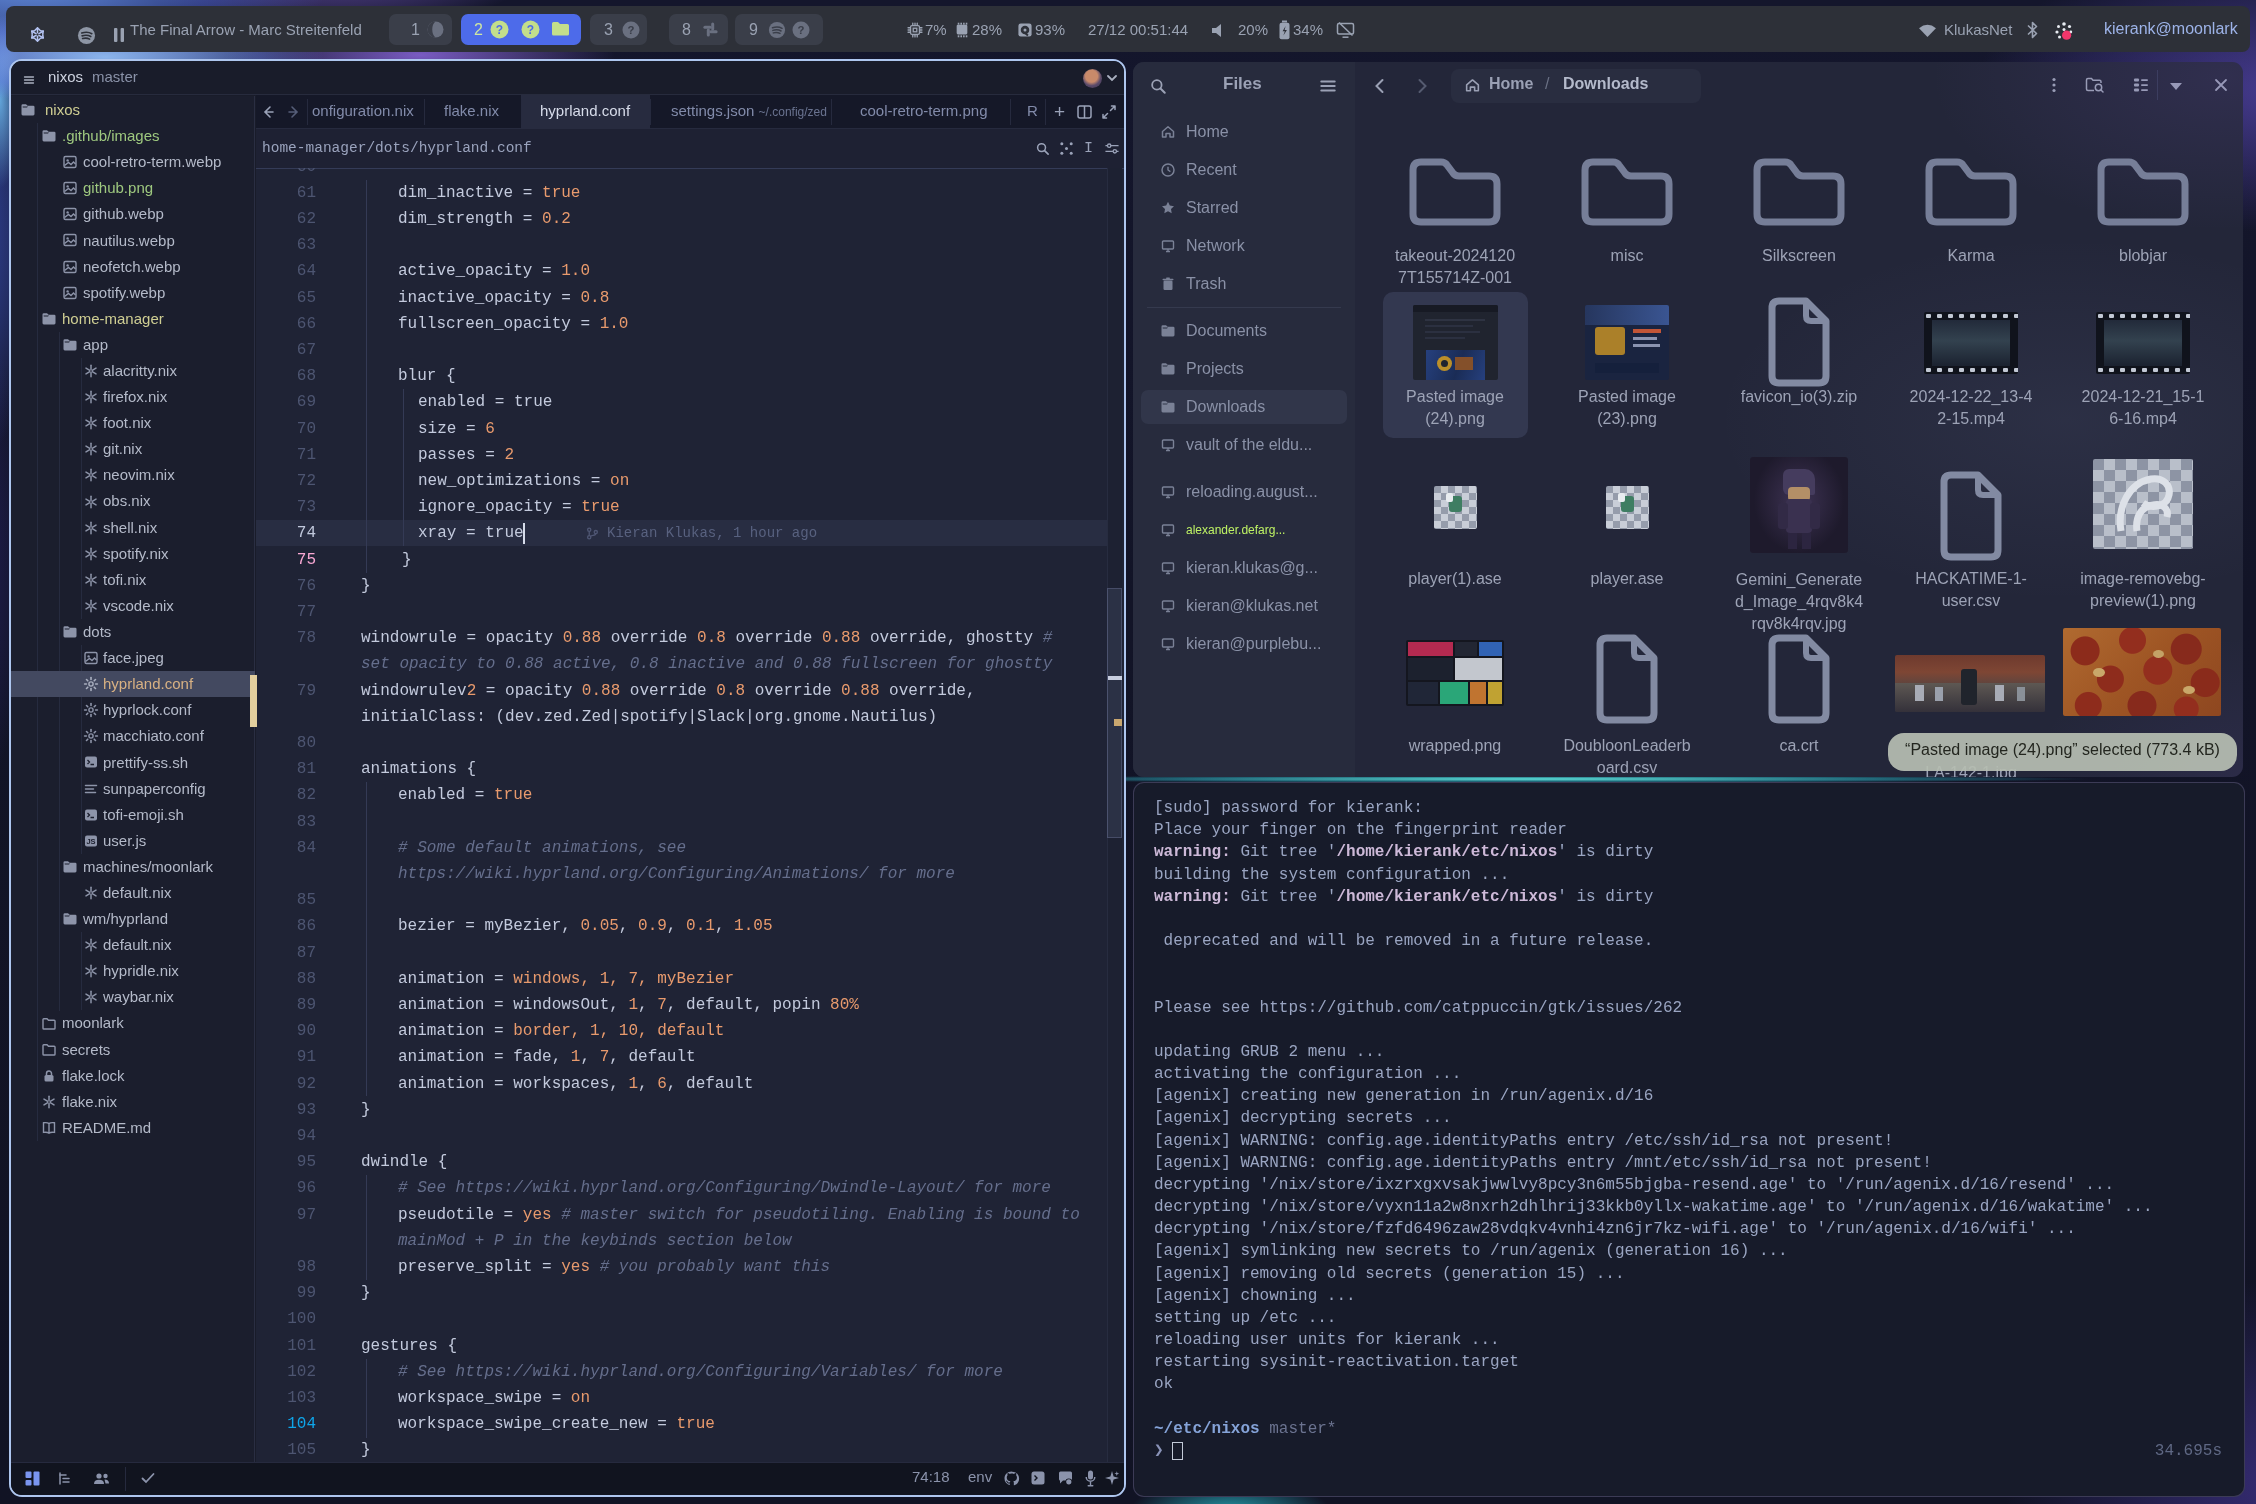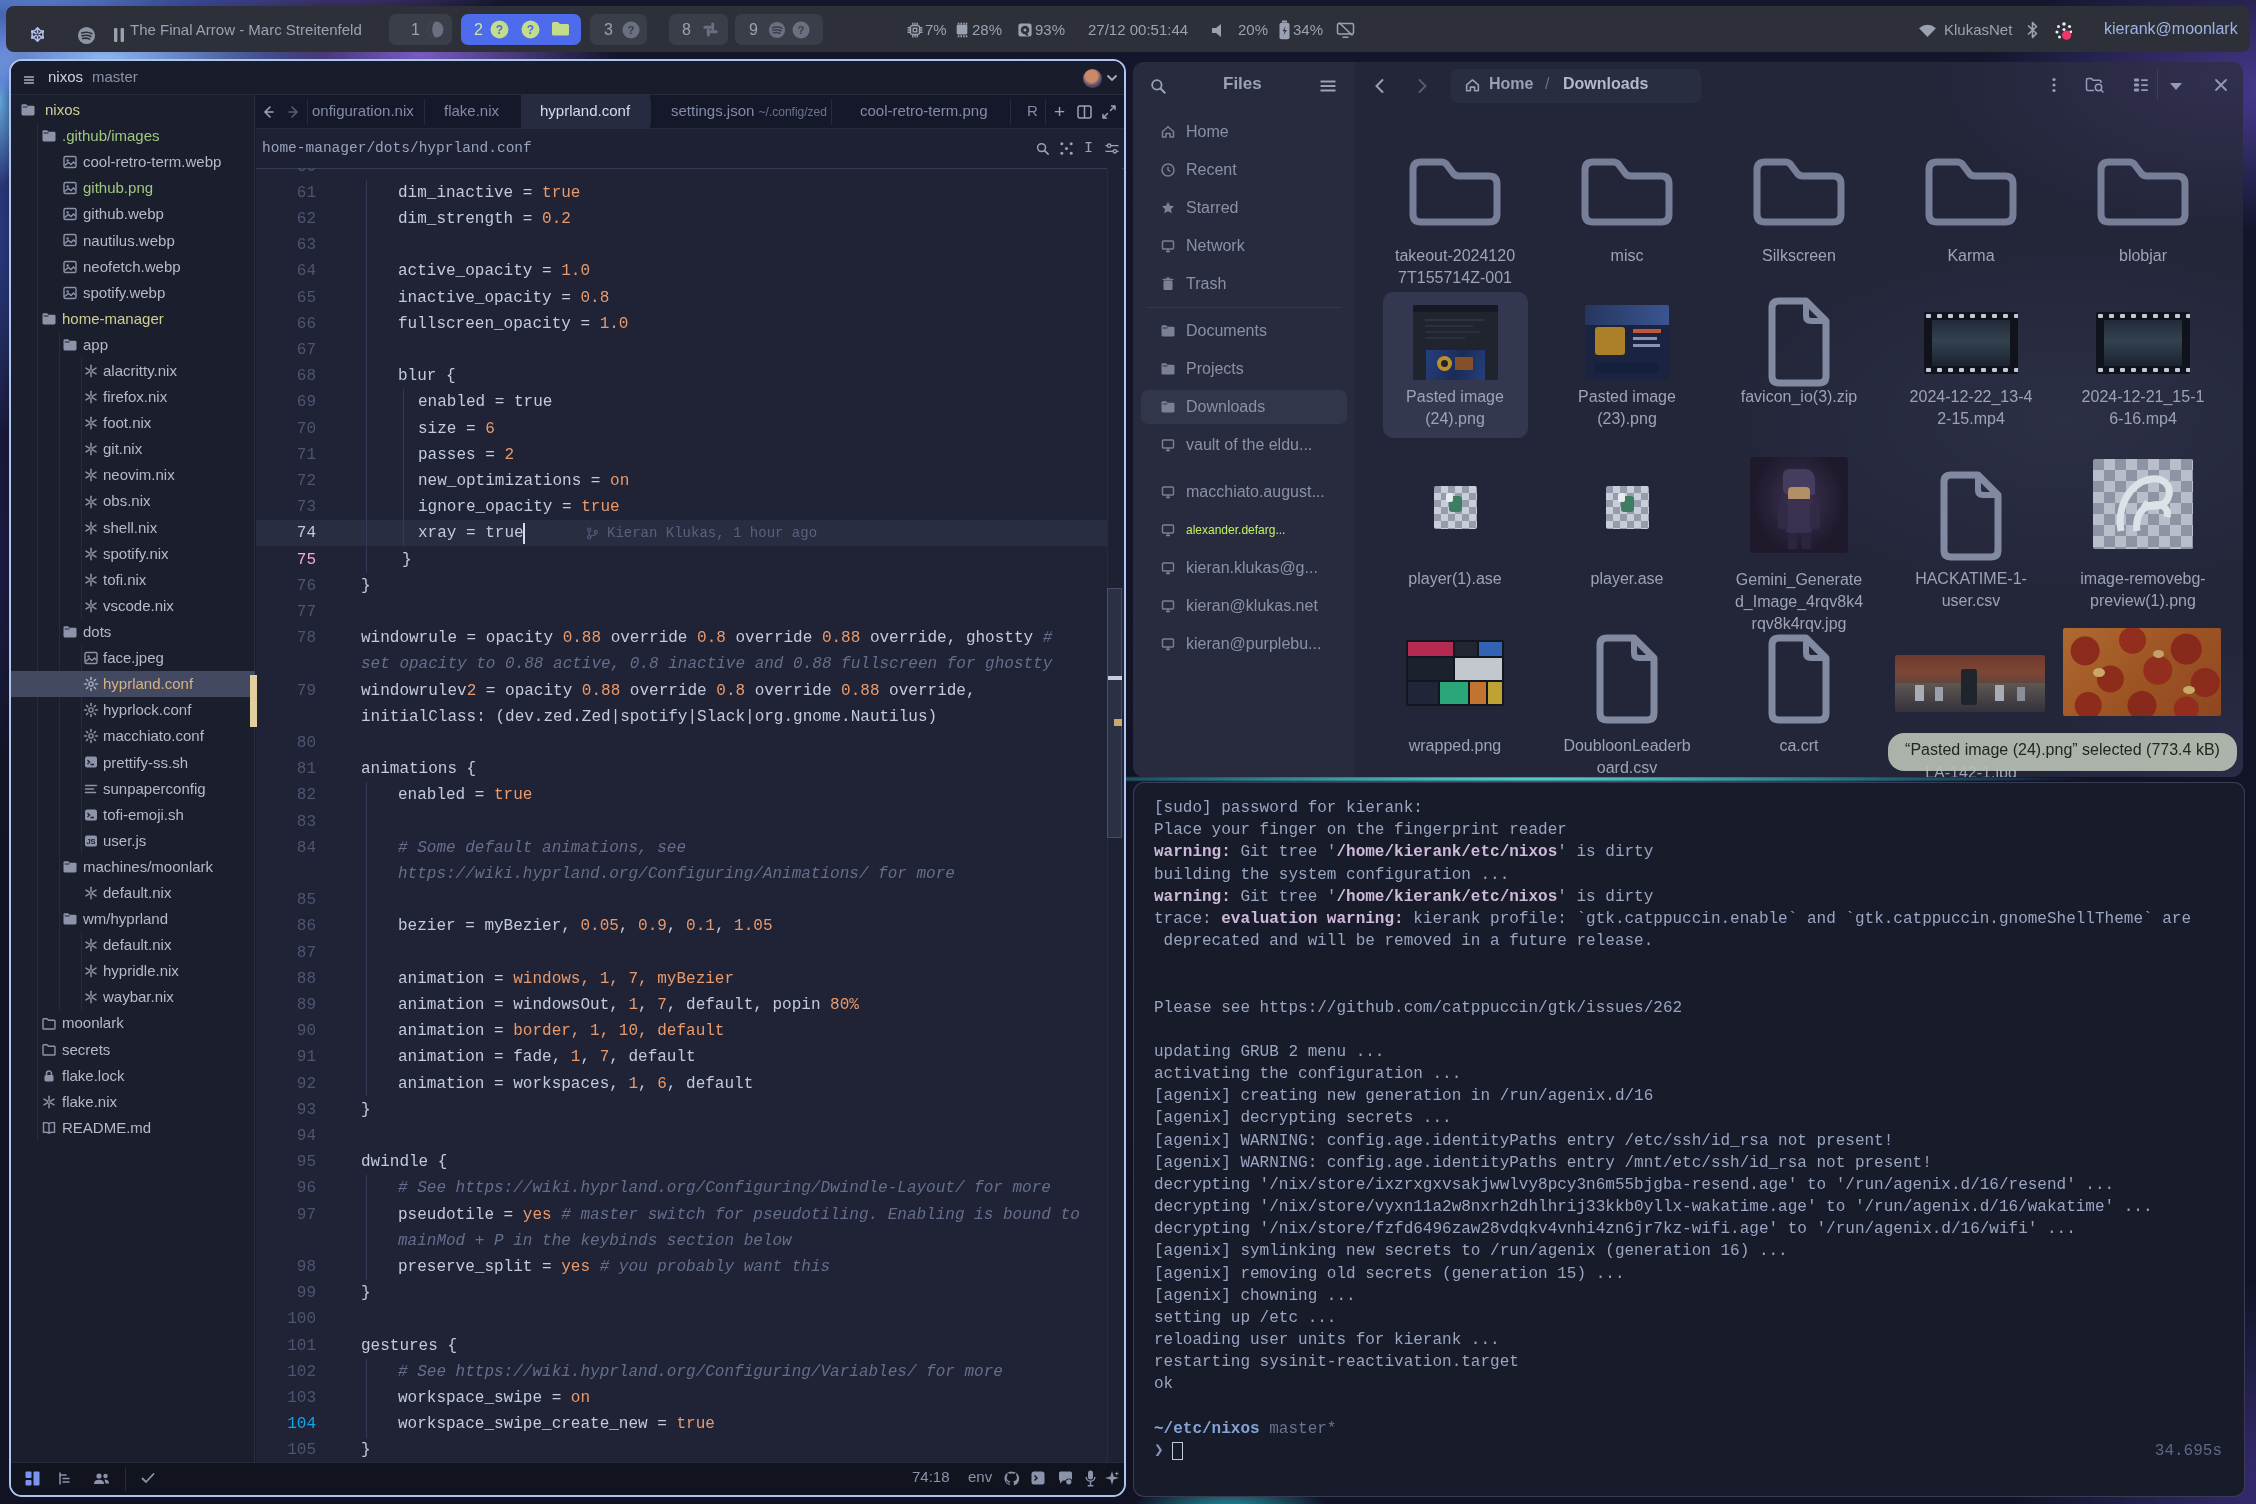--- a/index.html
+++ b/index.html
@@ -844,21 +844,21 @@
       <use href="#si-fo"></use>
     </svg>
 <div class="abs" style="left:53px;top:328px;height:34px;line-height:34px;font-size:16px;color:#8a91a7;white-space:nowrap">Downloads</div>
 <svg class="abs" style="left:27px;top:375px;color:#7a8196" width="16" height="16" viewBox="0 0 16 16">
       <use href="#si-nw"></use>
     </svg>
 <div class="abs" style="left:53px;top:366px;height:34px;line-height:34px;font-size:16px;color:#8a91a7;white-space:nowrap">vault of the eldu...</div>
 <svg class="abs" style="left:27px;top:422px;color:#7a8196" width="16" height="16" viewBox="0 0 16 16">
       <use href="#si-nw"></use>
     </svg>
-<div class="abs" style="left:53px;top:413px;height:34px;line-height:34px;font-size:16px;color:#8a91a7;white-space:nowrap">macchiato.august...</div>
+<div class="abs" style="left:53px;top:413px;height:34px;line-height:34px;font-size:16px;color:#8a91a7;white-space:nowrap">reloading.august...</div>
 <svg class="abs" style="left:27px;top:460px;color:#7a8196" width="16" height="16" viewBox="0 0 16 16">
       <use href="#si-nw"></use>
     </svg>
 <div class="abs" style="left:53px;top:451px;height:34px;line-height:34px;font-size:12px;color:#bef264;white-space:nowrap">alexander.defarg...</div>
 <svg class="abs" style="left:27px;top:498px;color:#7a8196" width="16" height="16" viewBox="0 0 16 16">
       <use href="#si-nw"></use>
     </svg>
 <div class="abs" style="left:53px;top:489px;height:34px;line-height:34px;font-size:16px;color:#8a91a7;white-space:nowrap">kieran.klukas@g...</div>
 <svg class="abs" style="left:27px;top:536px;color:#7a8196" width="16" height="16" viewBox="0 0 16 16">
       <use href="#si-nw"></use>
@@ -1077,21 +1077,20 @@
 <div class="abs" style="left:755px;top:671px;width:349px;height:38px;border-radius:16px;background:rgba(182,189,178,.93);color:#23261f;font-size:16px;line-height:33px;text-align:center;white-space:nowrap">“Pasted image (24).png” selected (773.4 kB)</div>
     </div>
 </div>
 
 <div id="term">
     <div class="tline" style="top:14px">[sudo] password for kierank:</div>
 <div class="tline" style="top:36px">Place your finger on the fingerprint reader</div>
 <div class="tline" style="top:58px"><span class="tb">warning:</span> Git tree '<span class="tb">/home/kierank/etc/nixos</span>' is dirty</div>
 <div class="tline" style="top:81px">building the system configuration ...</div>
 <div class="tline" style="top:103px"><span class="tb">warning:</span> Git tree '<span class="tb">/home/kierank/etc/nixos</span>' is dirty</div>
-<div class="tline" style="top:125px">trace: <span class="tb">evaluation warning:</span> kierank profile: `gtk.catppuccin.enable` and `gtk.catppuccin.gnomeShellTheme` are</div>
 <div class="tline" style="top:147px"> deprecated and will be removed in a future release.</div>
 <div class="tline" style="top:214px">Please see https://github.com/catppuccin/gtk/issues/262</div>
 <div class="tline" style="top:258px">updating GRUB 2 menu ...</div>
 <div class="tline" style="top:280px">activating the configuration ...</div>
 <div class="tline" style="top:302px">[agenix] creating new generation in /run/agenix.d/16</div>
 <div class="tline" style="top:324px">[agenix] decrypting secrets ...</div>
 <div class="tline" style="top:347px">[agenix] WARNING: config.age.identityPaths entry /etc/ssh/id_rsa not present!</div>
 <div class="tline" style="top:369px">[agenix] WARNING: config.age.identityPaths entry /mnt/etc/ssh/id_rsa not present!</div>
 <div class="tline" style="top:391px">decrypting '/nix/store/ixzrxgxvsakjwwlvy8pcy3n6m55bjgba-resend.age' to '/run/agenix.d/16/resend' ...</div>
 <div class="tline" style="top:413px">decrypting '/nix/store/vyxn11a2w8nxrh2dhlhrij33kkb0yllx-wakatime.age' to '/run/agenix.d/16/wakatime' ...</div>

